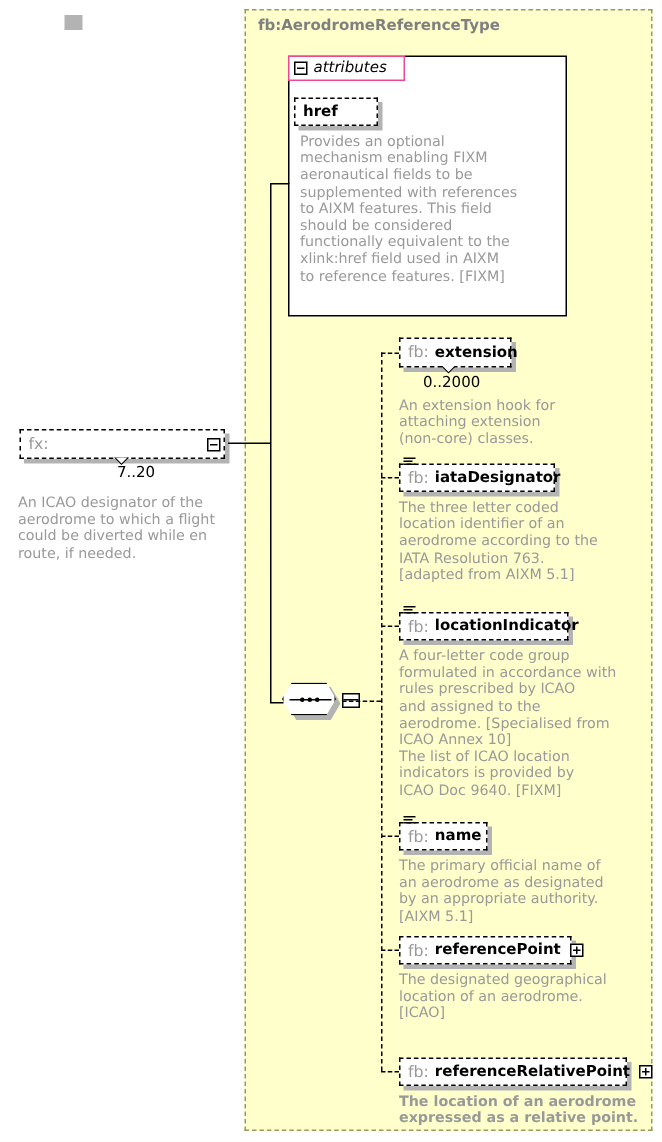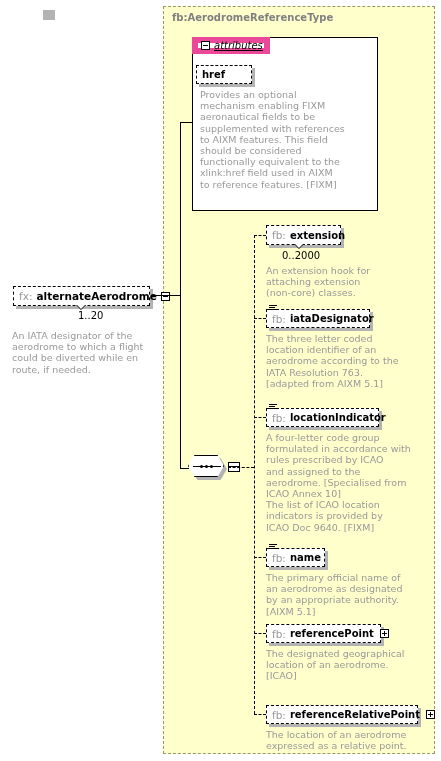--- a/index.html
+++ b/index.html
@@ -47,27 +47,26 @@
     background: #ffffff;
     border: 1px solid #000000;
     box-sizing: border-box;
   }
   #attributes-tab {
     left: 192px;
     top: 37px;
     width: 78px;
     height: 17px;
     background: #ffffff;
-    border: 6px solid #ec4899;
+    border: 1px solid #ec4899;
     box-sizing: border-box;
     display: flex;
     align-items: center;
     gap: 4px;
     padding-left: 3px;
-    text-decoration: underline;
   }
   #attributes-tab .lbl {
     font-size: 10px;
     font-style: italic;
     color: #000000;
   }
 
   
   .toggle {
     width: 9px;
@@ -286,28 +285,27 @@
 to AIXM features.  This field
 should be considered
 functionally equivalent to the
 xlink:href field used in AIXM
 to reference features.  [FIXM]</div>
 
 <div class="node optional" id="root-node">
   <div class="shadow"></div>
   <div class="body">
     <span class="fx">fx:</span>
-    <span class="nm">alternateAerodrome</span>
     <span class="toggle" style="margin-left:auto;"></span>
   </div>
 </div>
 <div id="root-arrow"></div>
 <div id="root-arrow-inner"></div>
-<div class="occ" style="left:78px; top:310px;">1..20</div>
-<div class="doc" style="left:12px; top:330px; width:150px;">An IATA designator of the
+<div class="occ" style="left:78px; top:310px;">7..20</div>
+<div class="doc" style="left:12px; top:330px; width:150px;">An ICAO designator of the
 aerodrome to which a flight
 could be diverted while en
 route, if needed.</div>
 
 <div class="ln h" style="left:152px; top:295px; width:28px;"></div>
 
 <div class="ln v" style="left:180px; top:122px; height:346px;"></div>
 
 <div class="ln h" style="left:180px; top:122px; width:13px;"></div>
 
@@ -421,14 +419,14 @@
 
 <div class="dln h" style="left:254px; top:714px; width:12px;"></div>
 <div class="node optional" style="left:266px; top:705px; width:152px; height:19px;">
   <div class="shadow"></div>
   <div class="body">
     <span class="ns">fb:</span>
     <span class="nm">referenceRelativePoint</span>
     <span class="toggle plus" style="margin-left:2px;"></span>
   </div>
 </div>
-<div class="doc" style="left:266px; top:729px; width:160px;">The location of an aerodrome
+<div class="doc" style="left:266px; top:729px; width:160px;font-weight:bold;">The location of an aerodrome
 expressed as a relative point.</div>
 
 </body></html>

